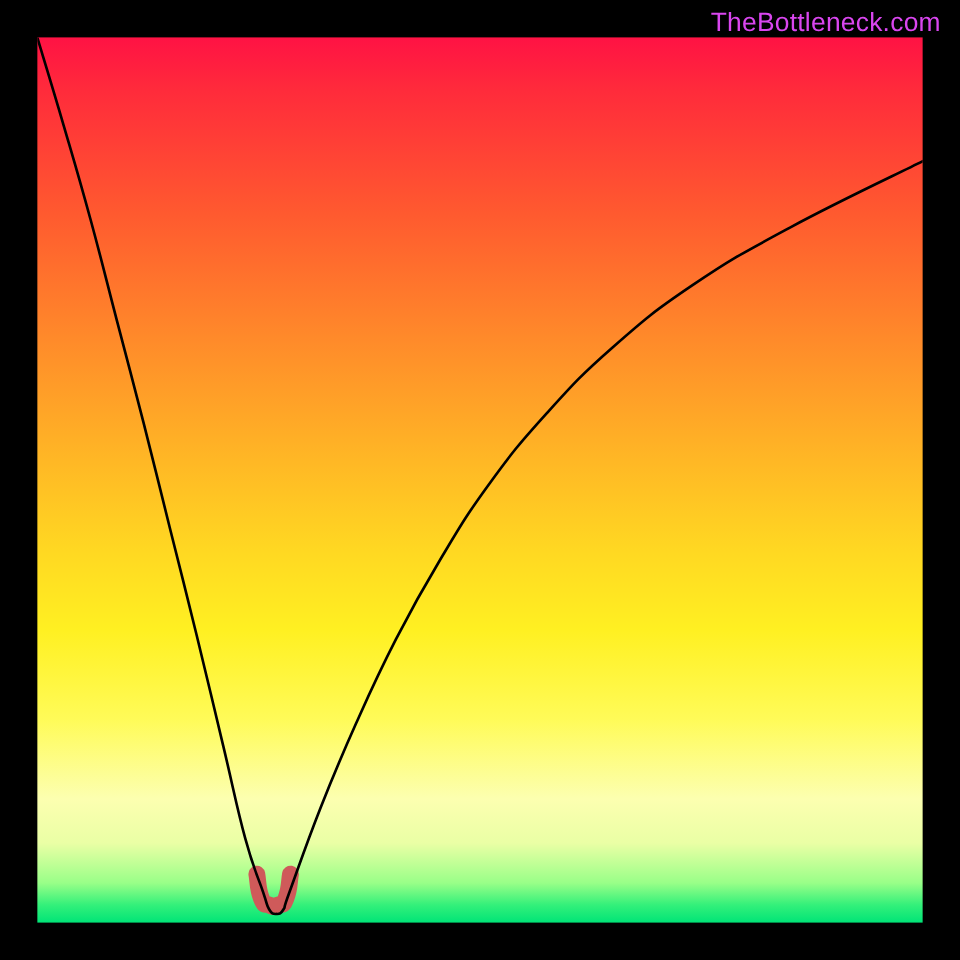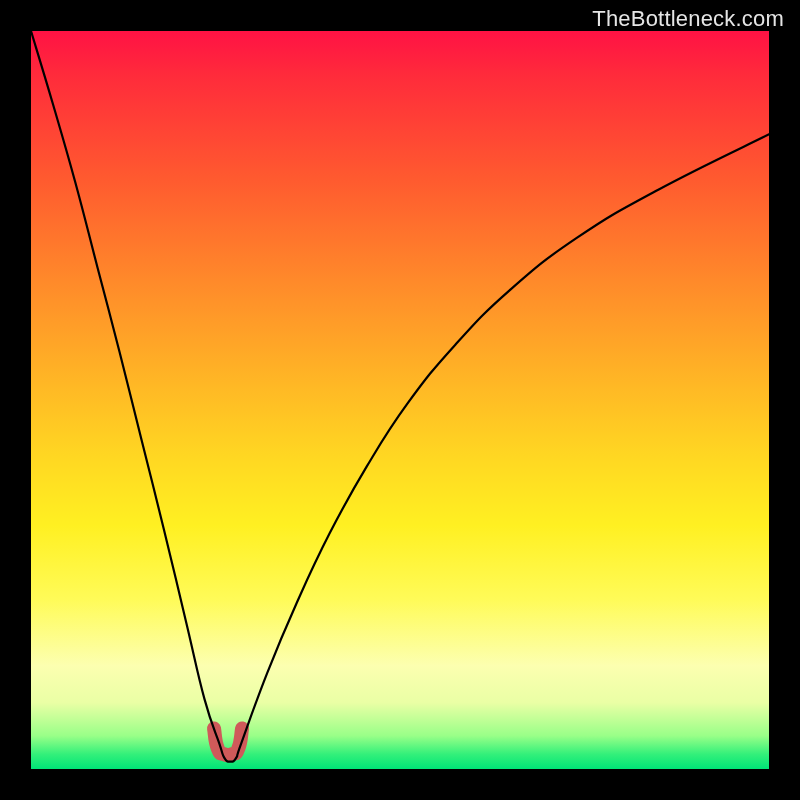--- a/index.html
+++ b/index.html
@@ -42,21 +42,21 @@
       #eaffa5 91%,
       #99ff88 95.5%,
       #33f07a 98%,
       #00e477 100%
     );
   }
   .watermark {
     position: absolute;
     top: 6px;
     right: 16px;
-    color: #e5e5e5;
+    color: #d946ef;
     font-size: 22px;
     font-weight: 500;
     letter-spacing: 0.2px;
     user-select: none;
   }
   svg.curves {
     position: absolute;
     inset: 0;
   }
 </style>

